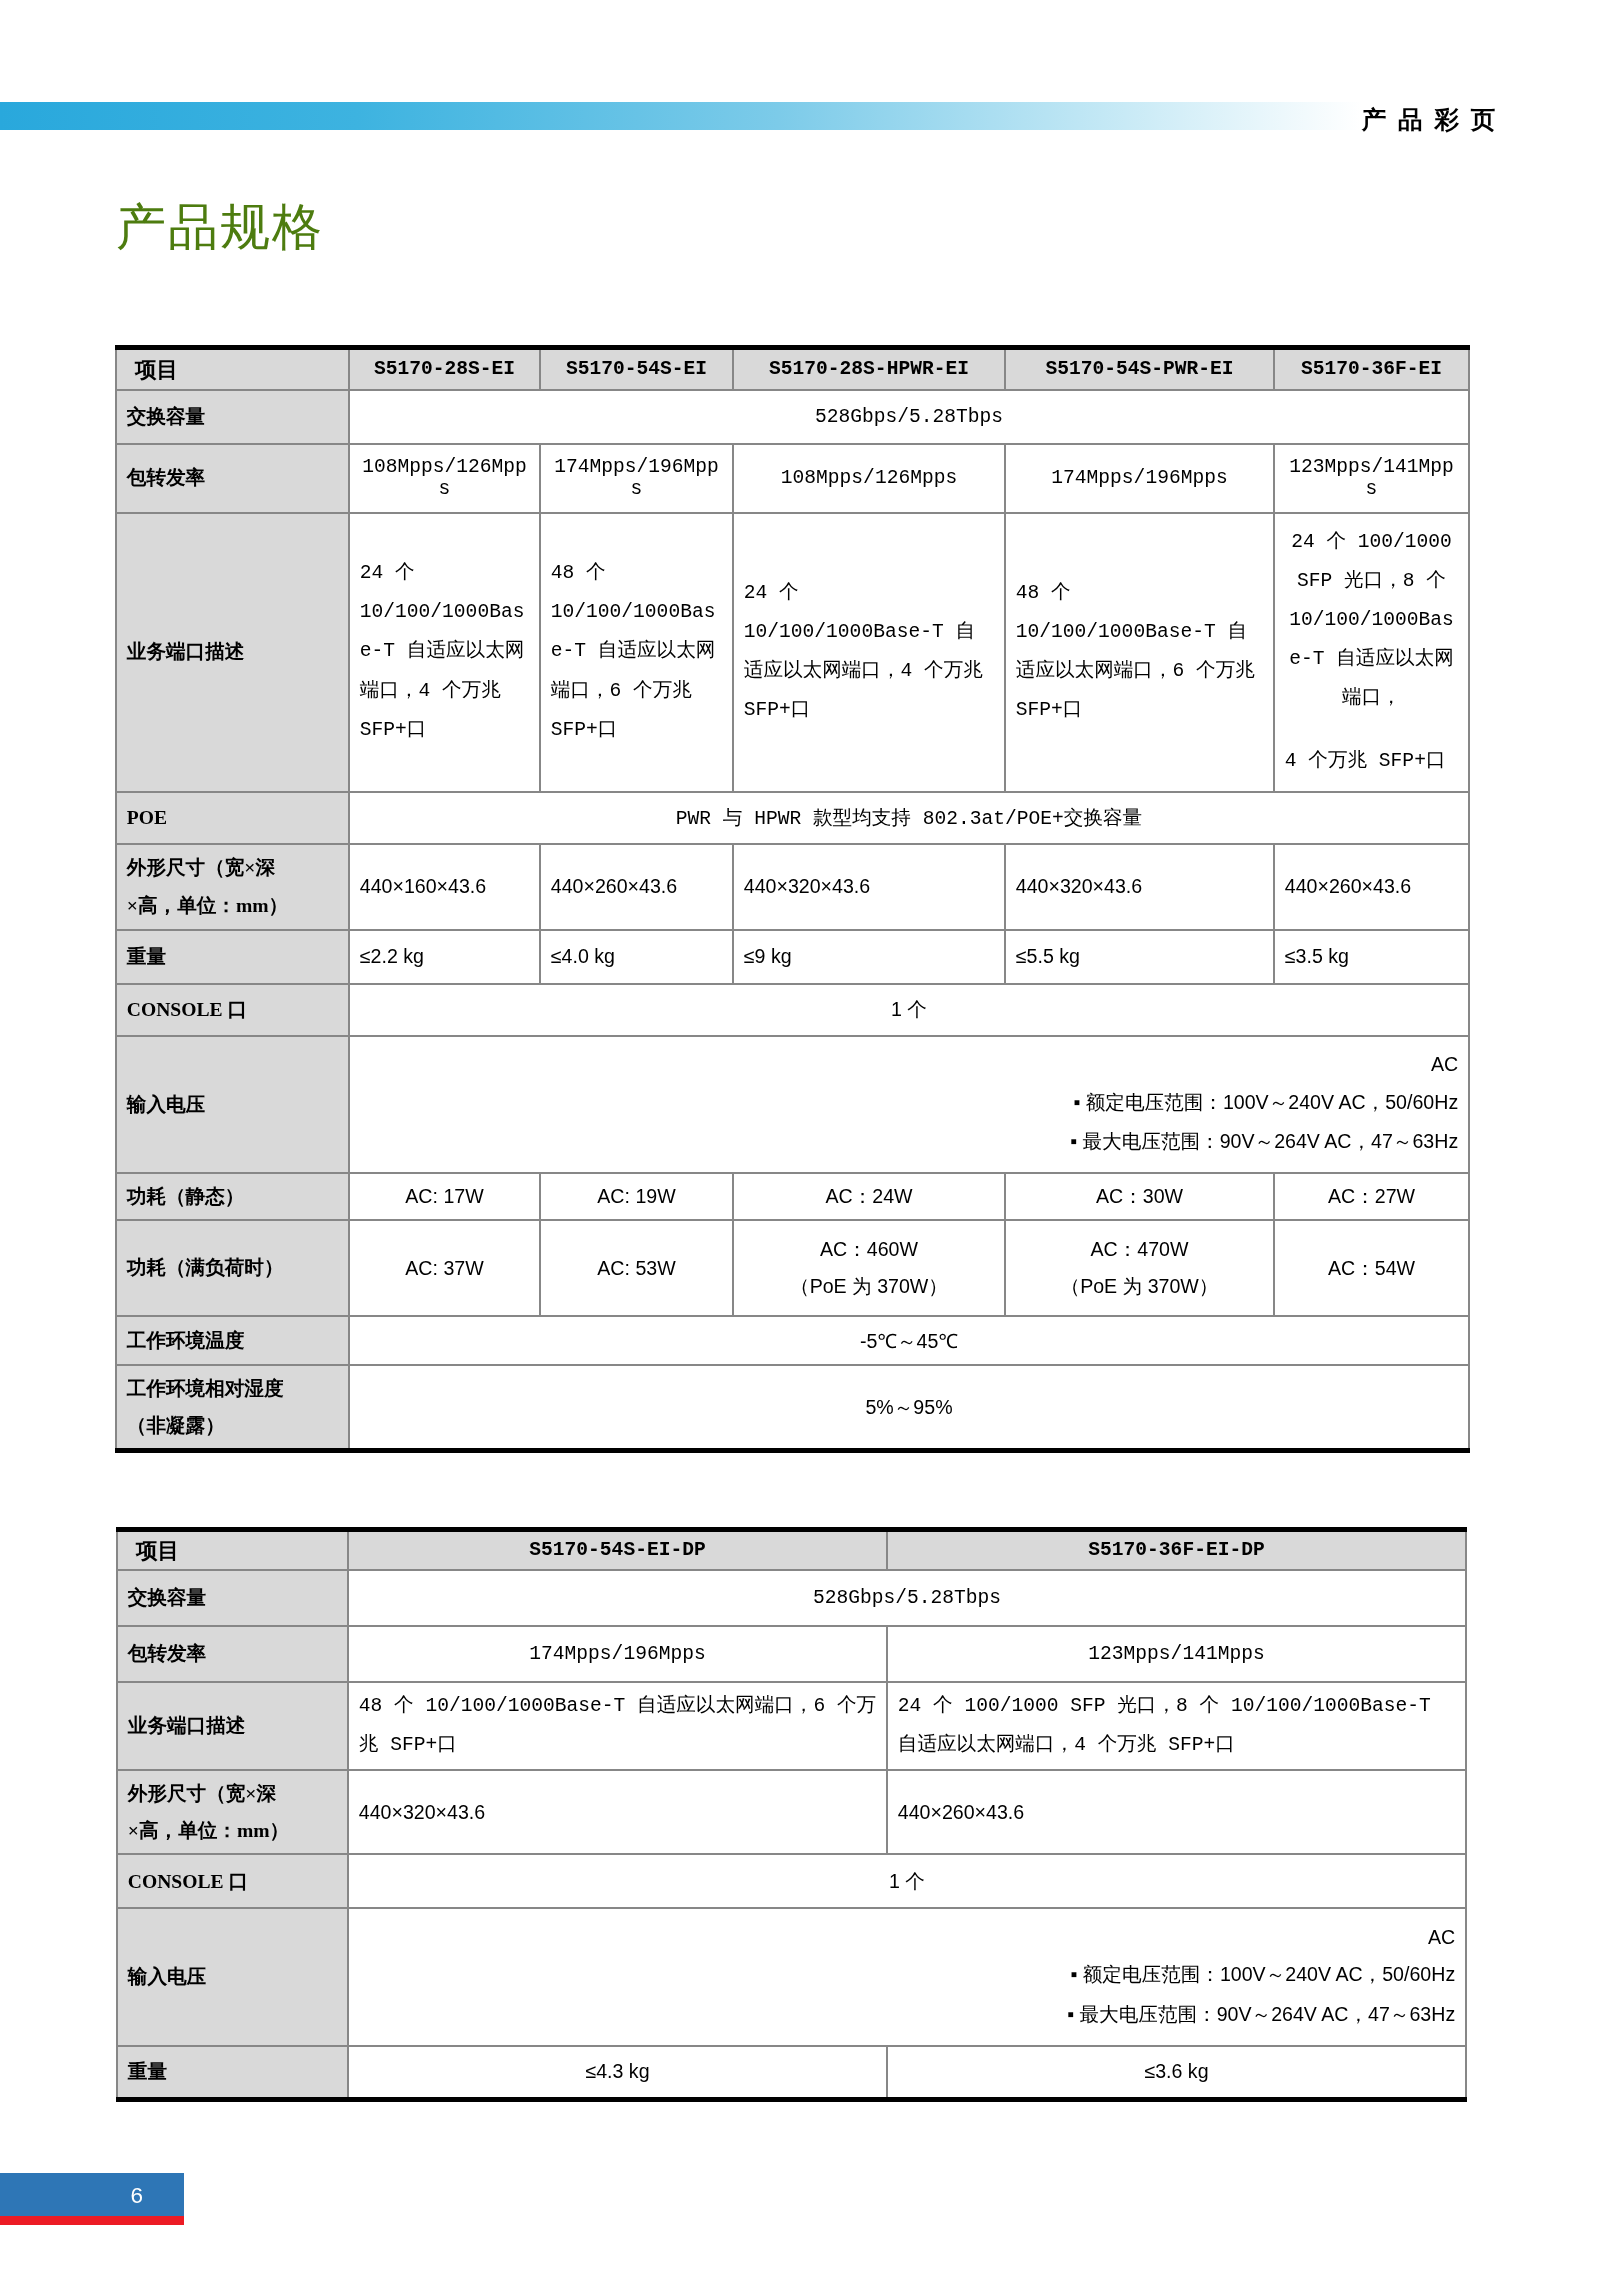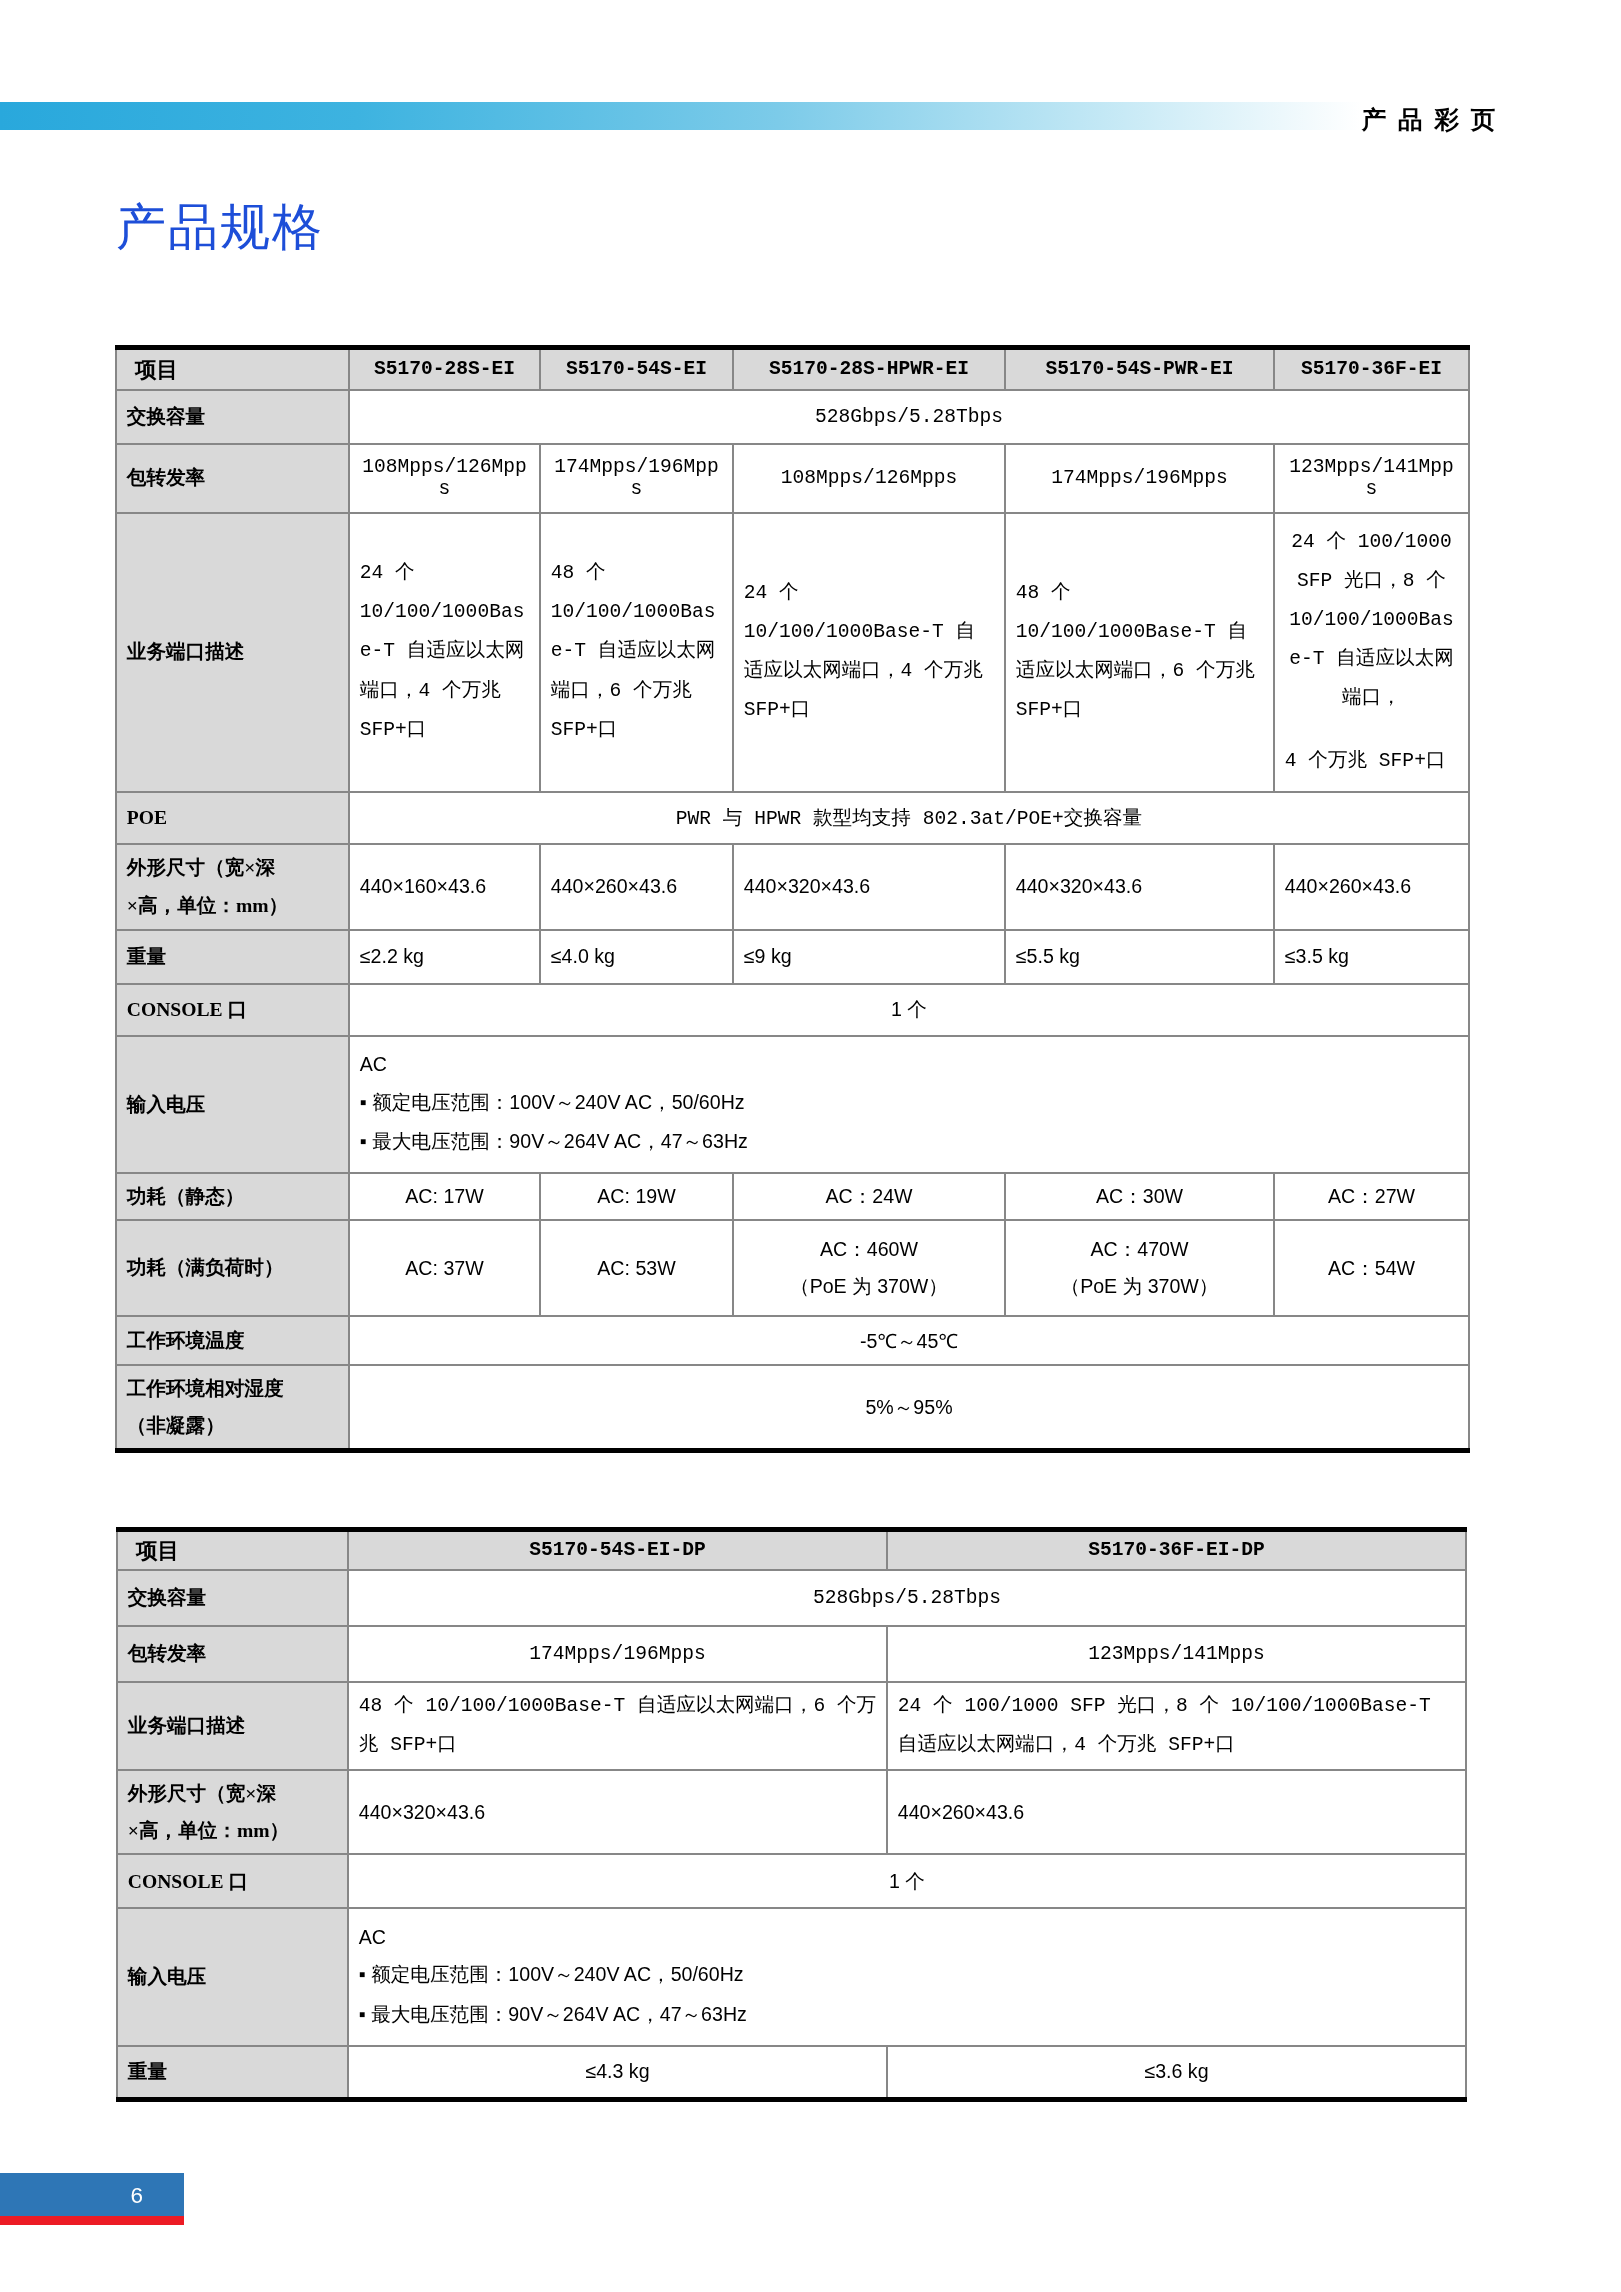--- a/index.html
+++ b/index.html
@@ -18,21 +18,21 @@
   .top-tag {
     position:absolute; top:103px; right:114px;
     font-size:24.5px; letter-spacing:11.8px; font-weight:bold;
     color:#000; white-space:nowrap;
   }
 
   
   .section-title {
     position:absolute; top:194px; left:116px;
     font-family:"Liberation Serif", serif;
-    font-size:50px; color:#1d4ed8; letter-spacing:2px;
+    font-size:50px; color:#4d7c0f; letter-spacing:2px;
   }
 
   
   table.spec {
     position:absolute; border-collapse:collapse; table-layout:fixed;
     border-top:5.9px solid #000; border-bottom:5.9px solid #000;
   }
   #table1 { top:345px; left:115px; width:1353px; }
   #table2 { top:1527px; left:116px; width:1350px; }
 
@@ -62,21 +62,21 @@
   td.v-sans { font-family:"Liberation Sans", sans-serif; }
   td.c { text-align:center; }
   td.l { text-align:left; padding-left:11.8px; }
   td.ports { line-height:2.0; }
   .p-center { text-align:center; }
   .p-left { text-align:left; margin-top:23.5px; }
   .pw-sub { margin-top:9.8px; }
 
   
   td.voltage { vertical-align:middle; }
-  .volt-line { margin:12.7px 0; font-family:"Liberation Sans", sans-serif; }
+  .volt-line { margin:12.7px 0; font-family:"Liberation Sans", sans-serif;text-align:right; }
 
   
   .footer-bar {
     position:absolute; left:0; top:2173px; width:184px; height:43px;
     background:#2e76b6;
   }
   .footer-num {
     position:absolute; right:41px; top:0; height:43px; line-height:45px;
     color:#fff; font-size:22.5px; font-family:"Liberation Sans", sans-serif;
   }

